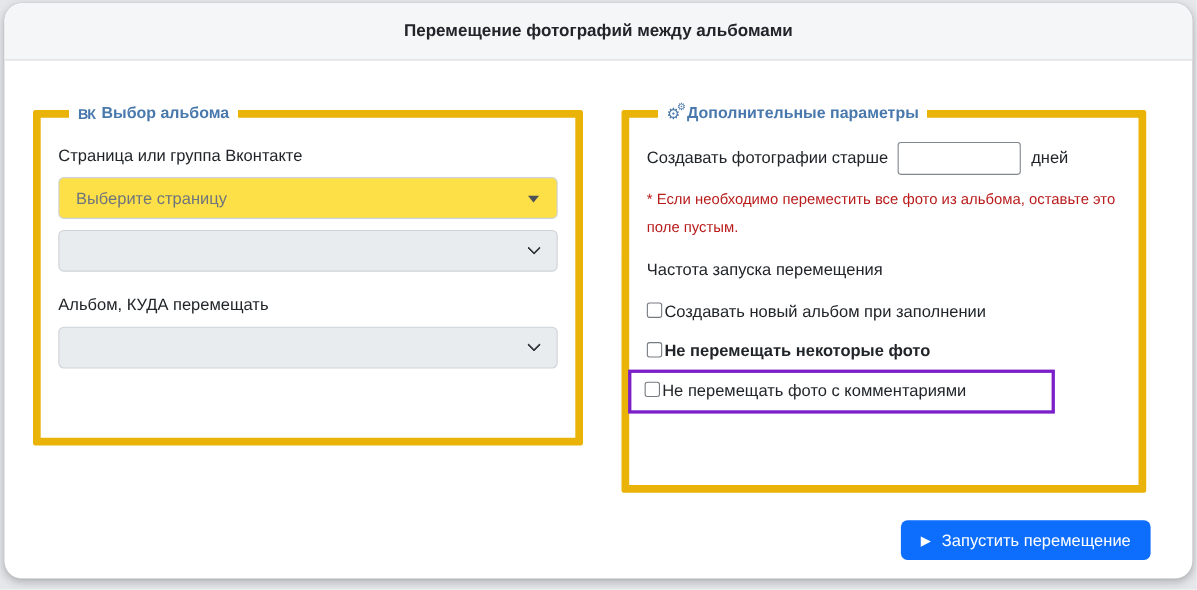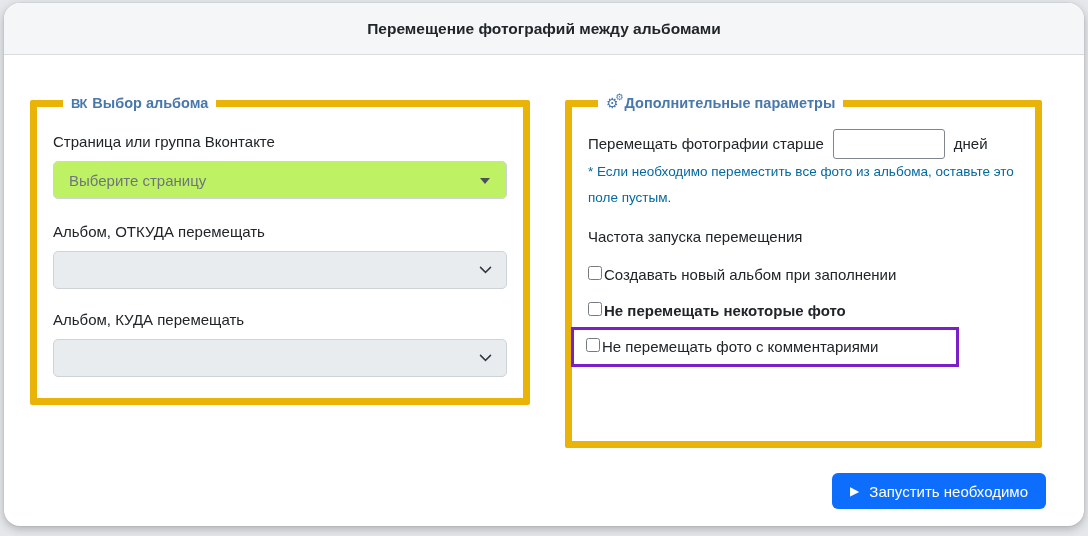--- a/index.html
+++ b/index.html
@@ -53,21 +53,21 @@
 
   .field-label { font-size: 15px; color: #212529; line-height: 18px; }
   .lbl-mt-a { margin-top: 22px; }
   .lbl-mt-b { margin-top: 24px; }
 
   .select-box {
     margin-top: 10px;
     height: 38px;
     border: 1px solid #cdd3d9;
     border-radius: 5px;
-    background: #bef264;
+    background: #fde047;
     display: flex; align-items: center;
     padding: 0 34px 0 15px;
     position: relative;
     font-size: 15px;
     cursor: pointer;
   }
   .select-box.disabled { background: #e9ecef; }
   .select-box .placeholder { color: #6f757c; }
   .caret-triangle {
     position: absolute; right: 16px; top: 50%; margin-top: -2px;
@@ -87,23 +87,24 @@
 
   .inline-row { display: flex; align-items: center; margin-top: 18px; gap: 9px; }
   .days-input {
     width: 112px; height: 30px;
     border: 1px solid #80868d; border-radius: 3px;
     background: #fff; font-size: 15px; padding: 0 8px;
     font-family: "Liberation Sans", sans-serif;
     outline: none;
   }
   .hint {
+    margin-top: 9px;
     font-size: 13.5px;
     line-height: 26px;
-    color: #0369a1;
+    color: #b91c1c;
     max-width: 430px;
   }
 
   .check-row { display: flex; align-items: flex-start; gap: 2px; }
   .row1 { margin-top: 20px; }
   .row2 { margin-top: 18px; font-weight: bold; }
   .checkbox {
     width: 14px; height: 14px; flex: 0 0 14px;
     border: 1px solid #767b81; border-radius: 2.5px;
     background: #fff; cursor: pointer;
@@ -151,41 +152,40 @@
           <span class="vk-glyph">ВК</span>
           <span>Выбор альбома</span>
         </legend>
 
         <div class="field-label lbl-mt-a">Страница или группа Вконтакте</div>
         <div class="select-box">
           <span class="placeholder">Выберите страницу</span>
           <span class="caret-triangle"></span>
         </div>
 
-        <div class="field-label lbl-mt-b">Альбом, ОТКУДА перемещать</div>
         <div class="select-box disabled">
           <span></span>
           <span class="chevron"></span>
         </div>
 
         <div class="field-label lbl-mt-a">Альбом, КУДА перемещать</div>
         <div class="select-box disabled">
           <span></span>
           <span class="chevron"></span>
         </div>
       </fieldset>
 
       <fieldset class="right-panel">
         <legend>
           <span class="gears-glyph"><span>⚙</span><span class="small-gear">⚙</span></span>
           <span>Дополнительные параметры</span>
         </legend>
 
         <div class="inline-row">
-          <span class="field-label">Перемещать фотографии старше</span>
+          <span class="field-label">Создавать фотографии старше</span>
           <input class="days-input" type="text" value="" style="">
           <span class="field-label">дней</span>
         </div>
         <div class="hint">* Если необходимо переместить все фото из альбома, оставьте это поле пустым.</div>
 
         <div class="field-label" style="margin-top:17px;">Частота запуска перемещения</div>
 
         <div class="check-row row1">
           <span class="checkbox"></span>
           <span class="check-label">Создавать новый альбом при заполнении</span>
@@ -199,18 +199,18 @@
         <div class="highlight-box">
           <div class="check-row">
             <span class="checkbox"></span>
             <span class="check-label">Не перемещать фото с комментариями</span>
           </div>
         </div>
       </fieldset>
 
       <button class="run-button">
         <span class="play-glyph">▶</span>
-        <span>Запустить необходимо</span>
+        <span>Запустить перемещение</span>
       </button>
 
     </div>
   </div>
 </div>
 
 </body></html>

